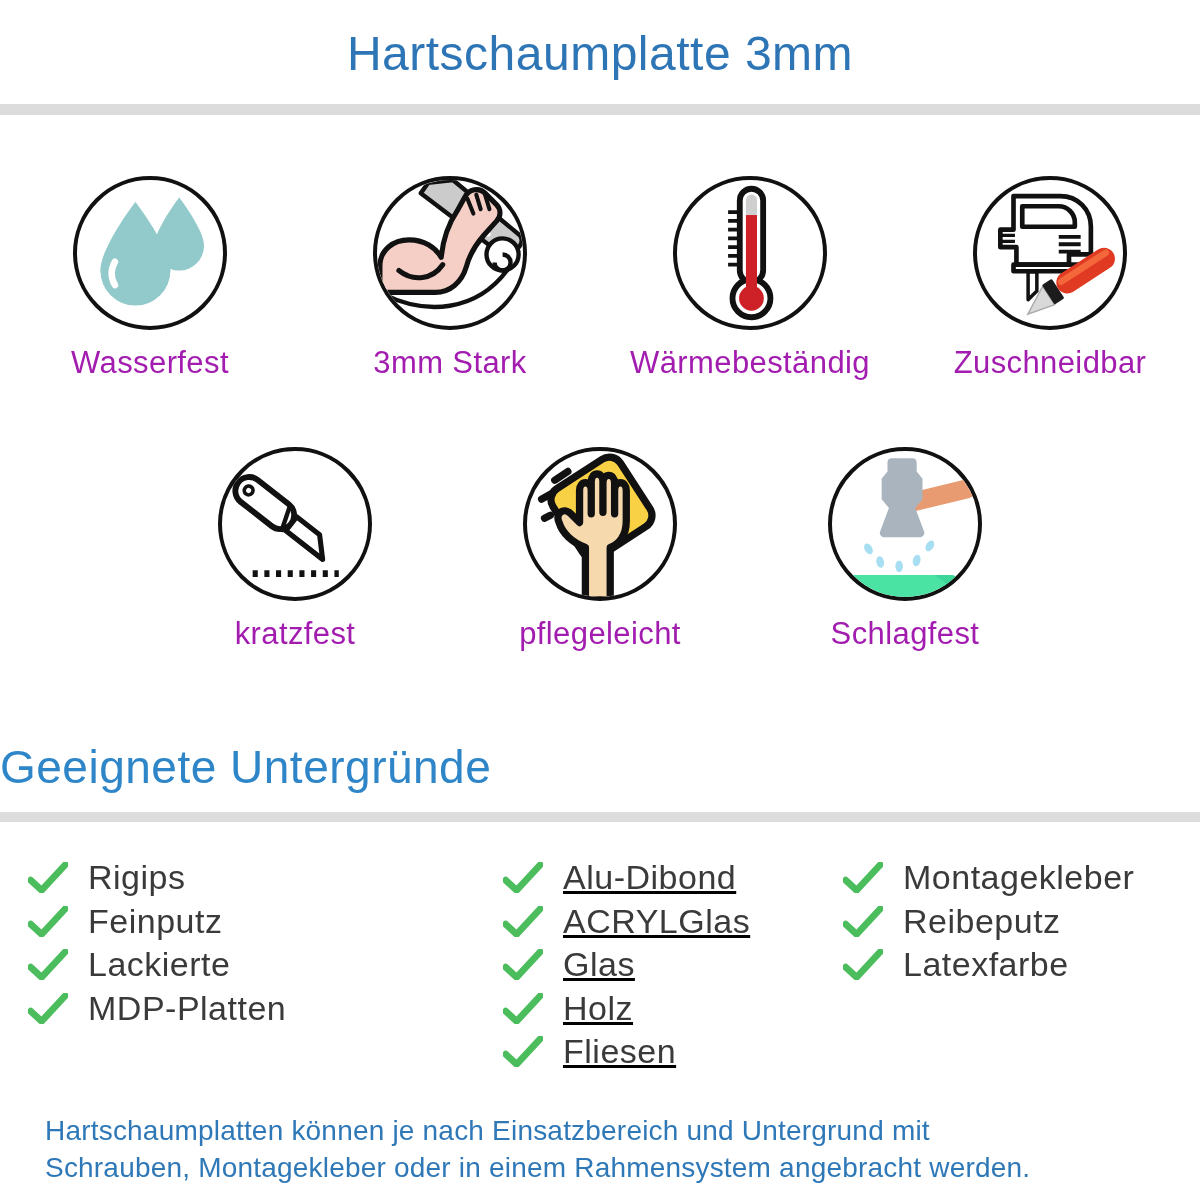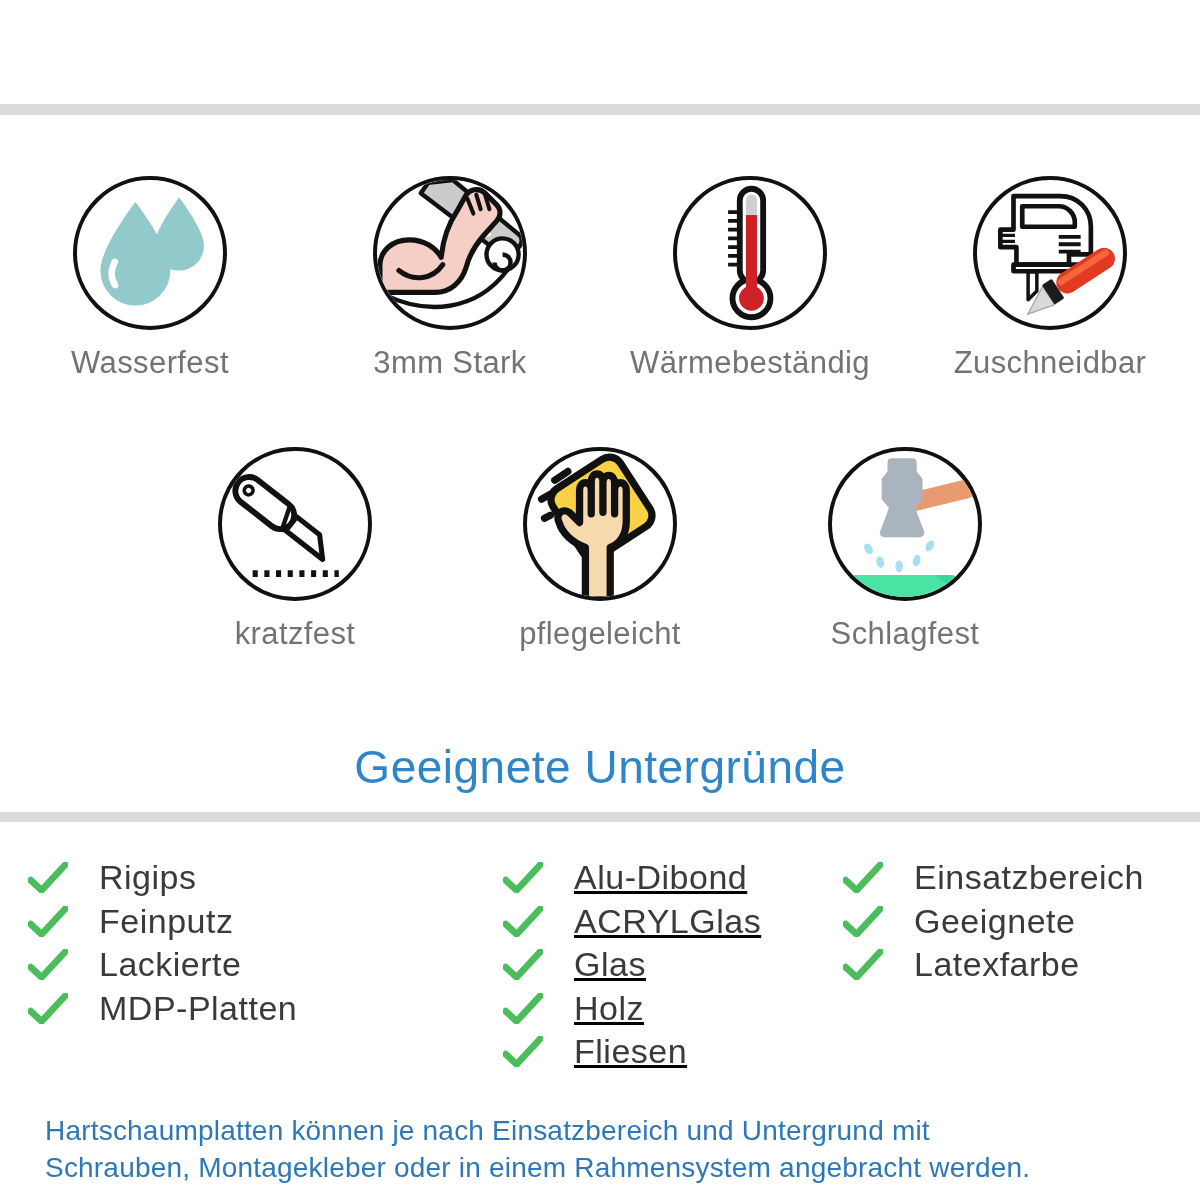--- a/index.html
+++ b/index.html
@@ -21,47 +21,48 @@
   .feature { display:flex; flex-direction:column; align-items:center; }
   .row1 .feature { width:300px; }
   .row2 .feature { width:305px; }
   .circle {
     width:154px; height:154px; border:4px solid #111; border-radius:50%;
     overflow:hidden; background:#fff; display:flex; align-items:center; justify-content:center;
     flex:0 0 auto;
   }
   .circle svg { width:154px; height:154px; display:block; }
   .feature-label {
-    margin-top:15px; font-size:31px; line-height:36px; color:#737373; letter-spacing:.4px;
+    margin-top:15px; font-size:31px; line-height:36px; color:#a21caf; letter-spacing:.4px;
     text-align:left; white-space:nowrap;
   }
   .subtitle {
-    position:absolute; top:738px; left:0; right:0; text-align:center;
+    position:absolute; top:738px; left:0; right:0; text-align:left;
     font-size:46px; line-height:58px; font-weight:500; color:#2E86C8; letter-spacing:.5px;
   }
   .substrates { position:absolute; top:856px; left:28px; right:0; display:flex; }
   .sub-col { list-style:none; }
   .sub-col.c1 { width:475px; }
   .sub-col.c2 { width:340px;text-decoration:underline; }
   .sub-col.c3 { width:345px; }
-  .substrate { height:43.5px; display:flex; align-items:center; gap:31px; }
+  .substrate { height:43.5px; display:flex; align-items:center; gap:20px; }
   .check { width:40px; height:31px; flex:0 0 auto; }
   .substrate span {
     font-size:34px; color:#3A3A3A; letter-spacing:.5px; white-space:nowrap;
   }
   .footer {
     position:absolute; top:1112px; left:45px; right:25px;
     font-size:28px; line-height:37px; color:#2E78B8; letter-spacing:.2px;
   }
 </style>
 </head>
 <body>
 
 <div class="page">
 
+  <h1 class="title">Hartschaumplatte 3mm</h1>
   <div class="divider d1"></div>
 
   <div class="features-row row1">
 
     <div class="feature">
       <div class="circle">
         <svg viewBox="0 0 100 100">
           <path d="M40,15 C40,15 16,46 16,62 A24,24 0 0 0 64,62 C64,46 40,15 40,15 Z" fill="#92C9CA"></path>
           <path d="M70,12 C70,12 53,34 53,45 A17,17 0 0 0 87,45 C87,34 70,12 70,12 Z" fill="#92C9CA"></path>
           <path d="M26,56 C23,61 23,67 26,72" stroke="#fff" stroke-width="4.5" fill="none" stroke-linecap="round"></path>
@@ -236,27 +237,27 @@
           </svg>
         <span>Fliesen</span>
       </li>
     </ul>
 
     <ul class="sub-col c3">
       <li class="substrate">
         <svg class="check" viewBox="0 0 44 34">
             <path d="M3,20 L15,31 L41,3" stroke="#4CBD5C" stroke-width="7.5" fill="none" stroke-linecap="round" stroke-linejoin="round"></path>
           </svg>
-        <span>Einsatzbereich</span>
-      </li>
-      <li class="substrate">
-        <svg class="check" viewBox="0 0 44 34">
-            <path d="M3,20 L15,31 L41,3" stroke="#4CBD5C" stroke-width="7.5" fill="none" stroke-linecap="round" stroke-linejoin="round"></path>
-          </svg>
-        <span>Geeignete</span>
+        <span>Montagekleber</span>
+      </li>
+      <li class="substrate">
+        <svg class="check" viewBox="0 0 44 34">
+            <path d="M3,20 L15,31 L41,3" stroke="#4CBD5C" stroke-width="7.5" fill="none" stroke-linecap="round" stroke-linejoin="round"></path>
+          </svg>
+        <span>Reibeputz</span>
       </li>
       <li class="substrate">
         <svg class="check" viewBox="0 0 44 34">
             <path d="M3,20 L15,31 L41,3" stroke="#4CBD5C" stroke-width="7.5" fill="none" stroke-linecap="round" stroke-linejoin="round"></path>
           </svg>
         <span>Latexfarbe</span>
       </li>
     </ul>
   </div>
 

